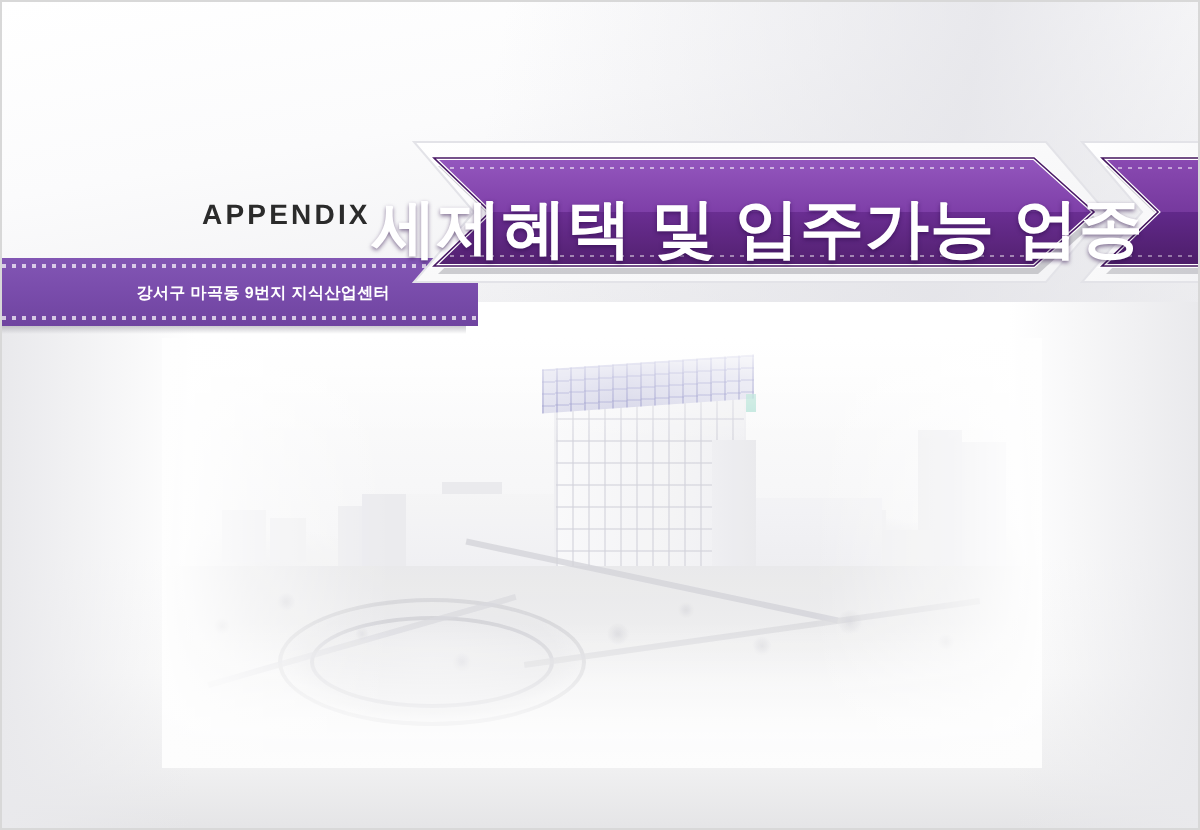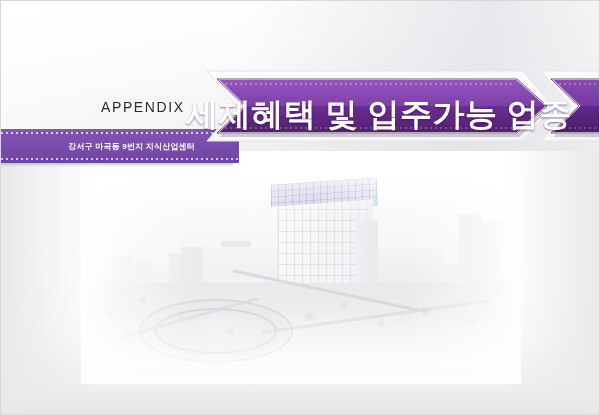--- a/index.html
+++ b/index.html
@@ -255,21 +255,21 @@
     letter-spacing: 0.2px;
     white-space: nowrap;
   }
 
   
   .appendix {
     position: absolute;
     left: 100px; top: 98px;
     color: #2b2b2b;
     font-size: 14px;
-    font-weight: normal;
+    font-weight: bold;
     letter-spacing: 1.6px;
     white-space: nowrap;
   }
 
   
   .banner-layer {
     position: absolute;
     left: 0; top: 60px;
     width: 600px; height: 110px;
   }

